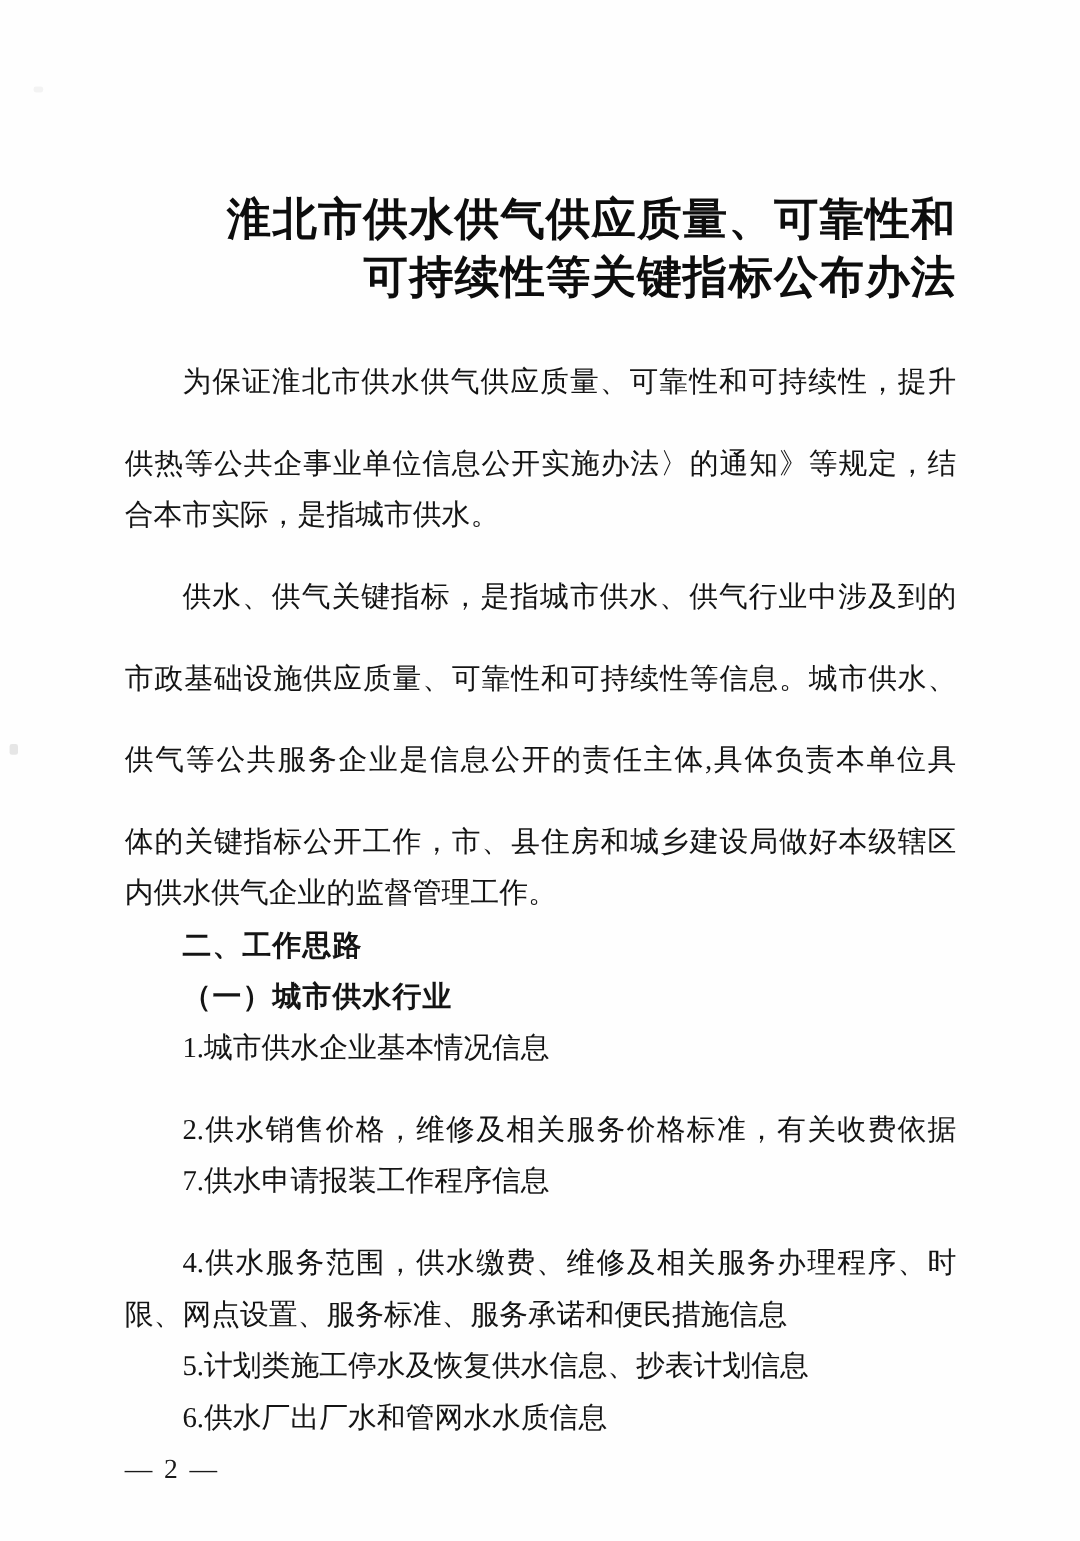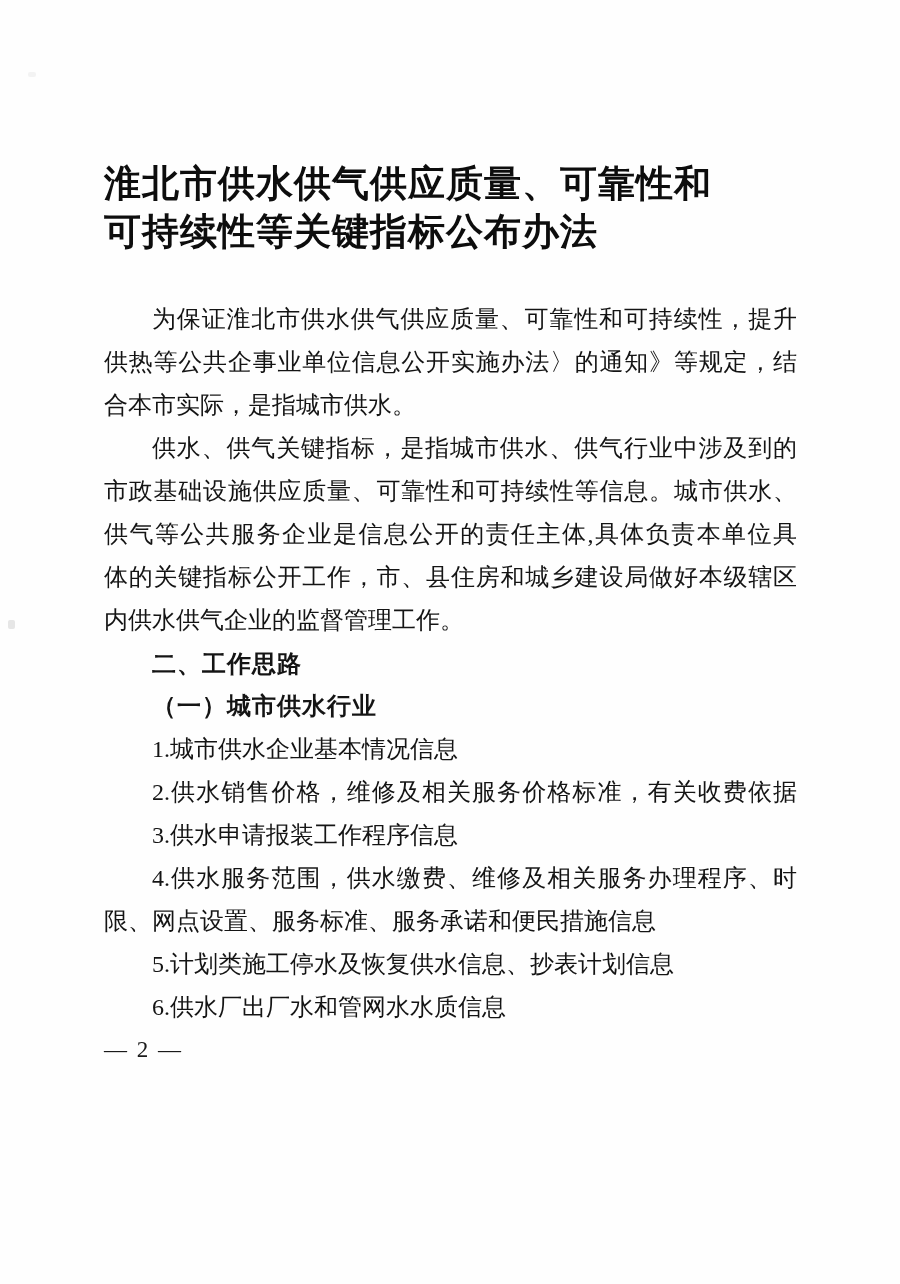--- a/index.html
+++ b/index.html
@@ -21,40 +21,41 @@
     left: 104px;
     top: 0;
     width: 693px;
   }
   .title-block {
     margin-top: 160px;
     margin-bottom: 42px;
   }
   .title-line {
     display: block;
-    text-align: left;
+    text-align: right;
     font-size: 37px;
     line-height: 48px;
     font-weight: 700;
     letter-spacing: 1px;
     color: #0d0d0d;
     font-family: "Liberation Serif", "DejaVu Serif", serif;
   }
   .line {
     font-size: 24px;
     line-height: 43px;
     height: 43px;
     white-space: nowrap;
     color: #141414;
   }
   .jfy {
     white-space: normal;
     text-align: justify;
     text-align-last: justify;
     text-justify: inter-character;
+    margin-top: 25px;
   }
   .ind { text-indent: 48px; }
   .heading-sans {
     font-weight: 700;
     font-family: "Liberation Sans", "DejaVu Sans", sans-serif;
     letter-spacing: 1px;
   }
   .heading-serif {
     font-weight: 700;
     letter-spacing: 1px;
@@ -107,21 +108,21 @@
     <div class="line jfy">供气等公共服务企业是信息公开的责任主体,具体负责本单位具</div>
     <div class="line jfy">体的关键指标公开工作，市、县住房和城乡建设局做好本级辖区</div>
     <div class="line">内供水供气企业的监督管理工作。</div>
 
     <div class="line ind heading-sans">二、工作思路</div>
 
     <div class="line ind heading-serif">（一）城市供水行业</div>
 
     <div class="line ind">1.城市供水企业基本情况信息</div>
     <div class="line jfy ind">2.供水销售价格，维修及相关服务价格标准，有关收费依据</div>
-    <div class="line ind">3.供水申请报装工作程序信息</div>
+    <div class="line ind">7.供水申请报装工作程序信息</div>
     <div class="line jfy ind">4.供水服务范围，供水缴费、维修及相关服务办理程序、时</div>
     <div class="line">限、网点设置、服务标准、服务承诺和便民措施信息</div>
     <div class="line ind">5.计划类施工停水及恢复供水信息、抄表计划信息</div>
     <div class="line ind">6.供水厂出厂水和管网水水质信息</div>
 
     <div class="page-number">— 2 —</div>
 
   </div>
 </div>
 

